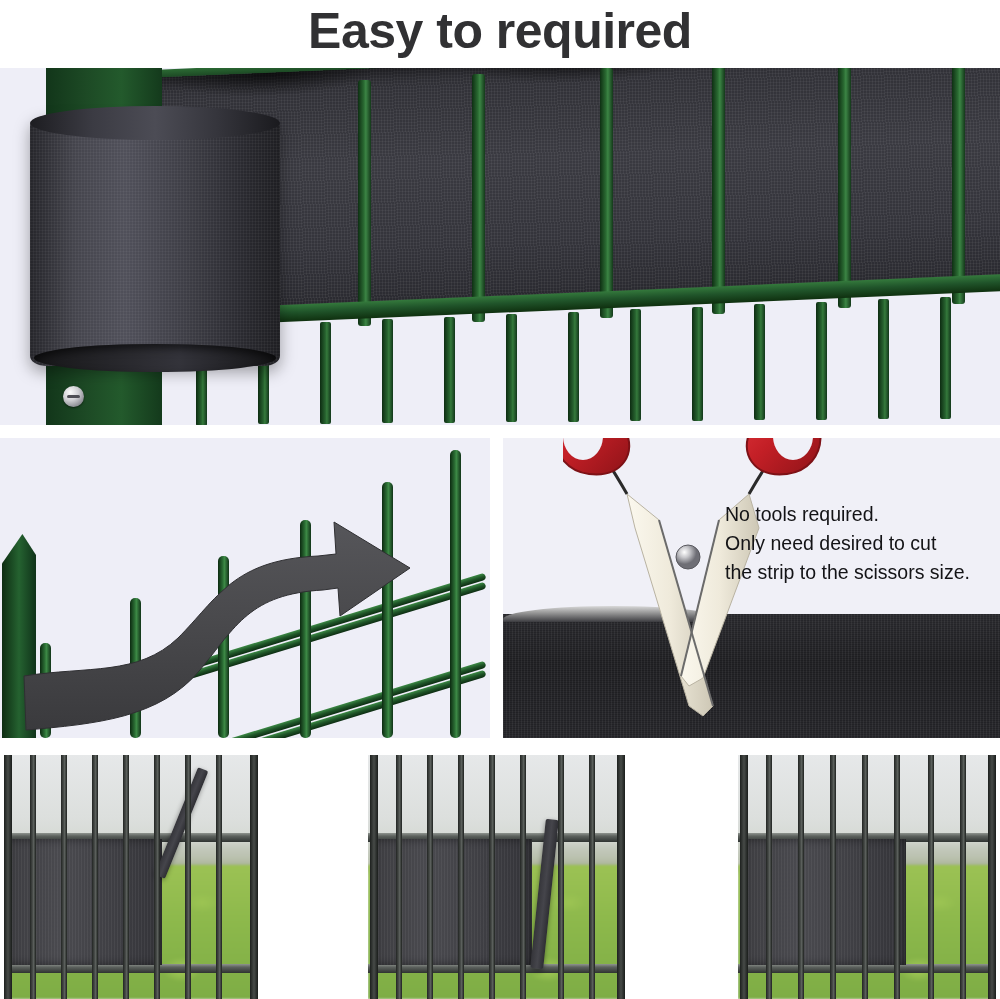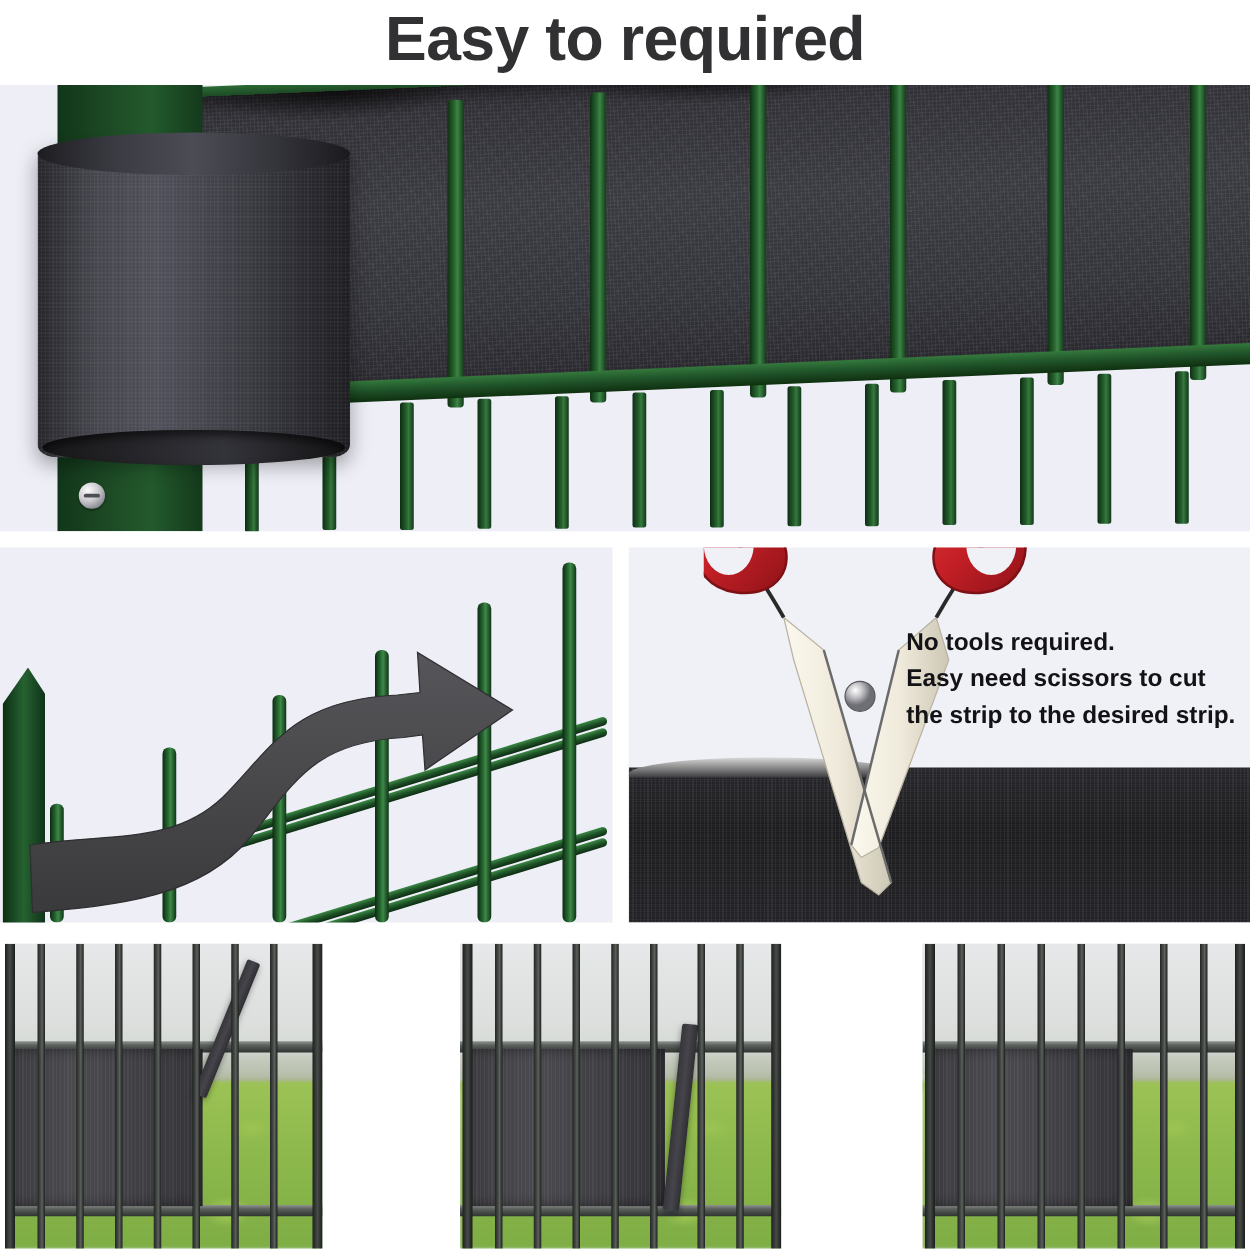--- a/index.html
+++ b/index.html
@@ -16,21 +16,21 @@
     position:absolute;left:0;top:2px;width:1000px;height:62px;
     text-align:center;
     font-size:50px;line-height:58px;
     font-weight:bold;
     letter-spacing:-0.5px;
     color:#313133;
     white-space:nowrap;
   }
 
   
-  .panel{position:absolute;overflow:hidden;background:#eeeef7;font-weight:bold;}
+  .panel{position:absolute;overflow:hidden;background:#eeeef7;}
 
   
   #panel-top{left:0;top:68px;width:1000px;height:357px;}
 
   
   .post-main{
     position:absolute;left:46px;top:0px;width:116px;height:357px;
     background:linear-gradient(90deg,#12361a 0%,#1d4a25 35%,#235a2c 65%,#143a1c 100%);
   }
   .post-screw{
@@ -310,22 +310,22 @@
 
       <ellipse cx="20" cy="12" rx="20" ry="24" fill="#f0f0f7"></ellipse>
       <ellipse cx="230" cy="12" rx="20" ry="24" fill="#f0f0f7"></ellipse>
 
       <circle cx="125" cy="133" r="12" fill="url(#pivot)" stroke="#58585e" stroke-width="1"></circle>
     </svg>
   </div>
 
   <div class="txt-block">
     <div>No tools required.</div>
-    <div>Easy need scissors to cut</div>
-    <div>the strip to the desired strip.</div>
+    <div>Only need desired to cut</div>
+    <div>the strip to the scissors size.</div>
   </div>
 </div>
 
 <div class="fence-photo" id="photo-1">
   <div class="sky"></div>
   <div class="horizon"></div>
   <div class="grass"></div>
 
   <div class="rail-h" style="top:78px;"></div>
   <div class="rail-h" style="top:209px;"></div>

